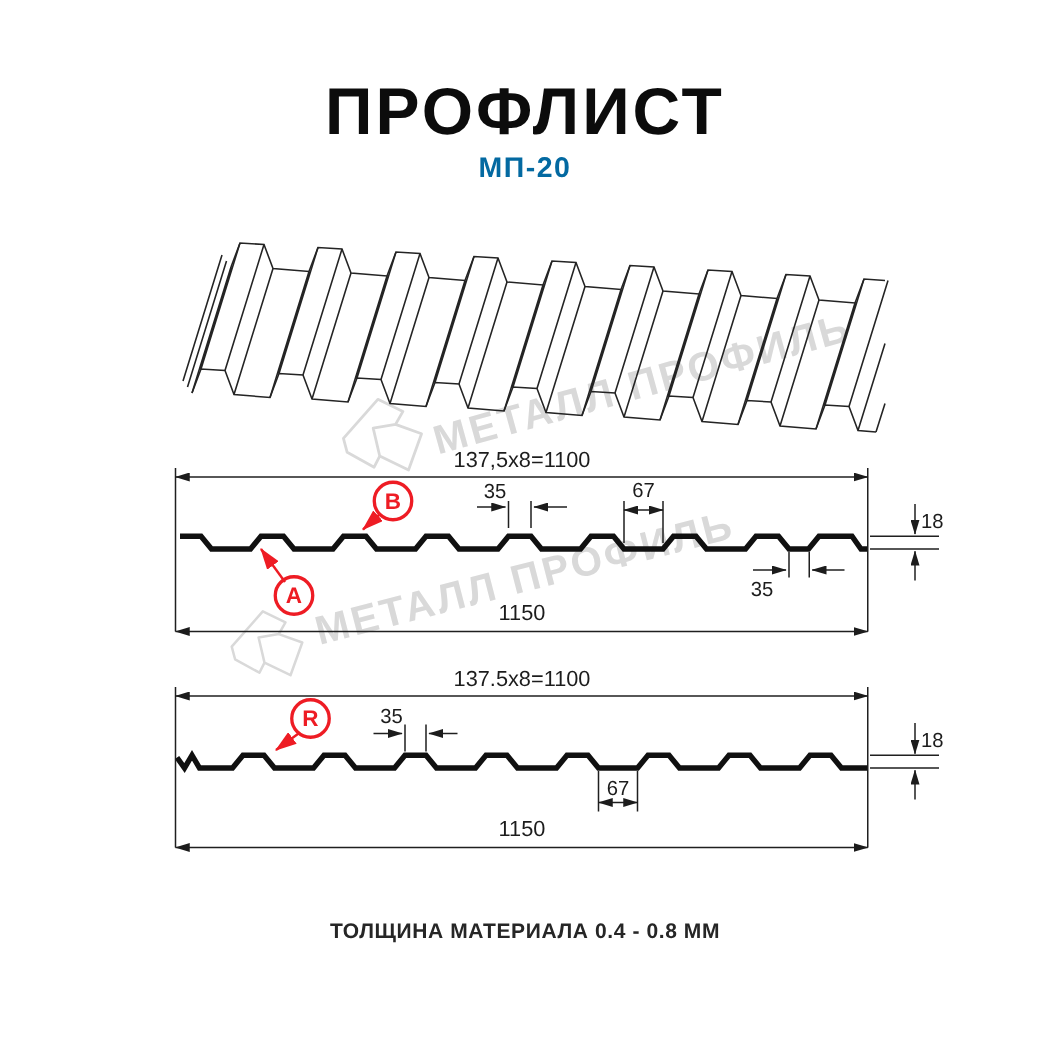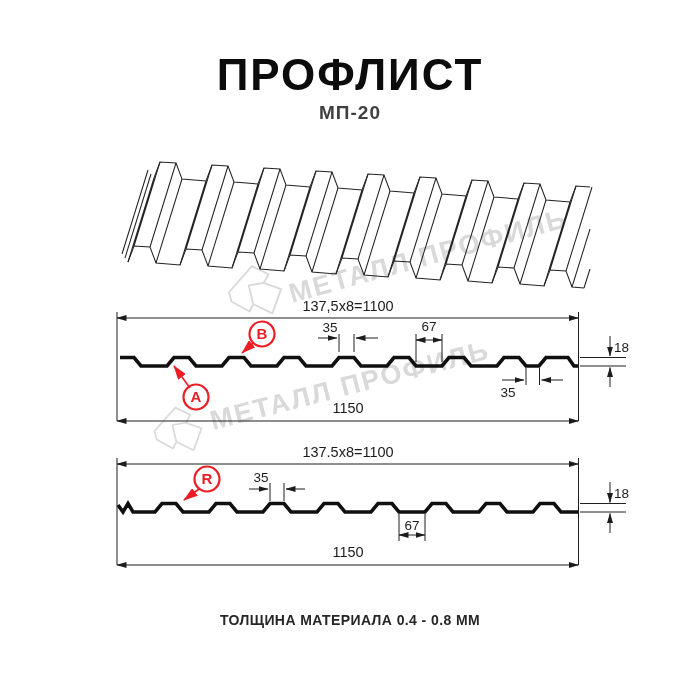--- a/index.html
+++ b/index.html
@@ -1,21 +1,21 @@
 <!DOCTYPE html>
 <html><head>
 <meta charset="utf-8">
 <style>
   html,body{margin:0;padding:0;background:#ffffff;}
   .stage{position:relative;width:700px;height:700px;background:#fff;overflow:hidden;
          font-family:"Liberation Sans",sans-serif;text-decoration:underline;}
   .title{position:absolute;top:50px;left:0;width:700px;text-align:center;
          font-size:44px;font-weight:800;letter-spacing:2px;color:#0c0c0c;}
   .subtitle{position:absolute;top:102px;left:0;width:700px;text-align:center;
-         font-size:19px;font-weight:700;letter-spacing:1px;color:#404040;}
+         font-size:19px;font-weight:700;letter-spacing:1px;color:#0369a1;}
   .footer{position:absolute;top:612px;left:0;width:700px;text-align:center;
          font-size:14px;font-weight:600;letter-spacing:.4px;color:#262626;}
   svg.draw{position:absolute;top:0;left:0;}
   .thin{stroke:#1f1f1f;stroke-width:1;fill:none;}
   .prof{stroke:#101010;stroke-width:3.6;fill:none;stroke-linejoin:miter;}
   .sheet{stroke:#242424;stroke-width:1.05;fill:none;}
   .dimtxt{font-family:"Liberation Sans",sans-serif;font-size:13.5px;fill:#1c1c1c;}
   .dimbig{font-family:"Liberation Sans",sans-serif;font-size:14.5px;fill:#1c1c1c;}
   .redln{stroke:#ee1c24;stroke-width:1.6;fill:none;}
   .redcirc{stroke:#ee1c24;stroke-width:2.2;fill:none;}

